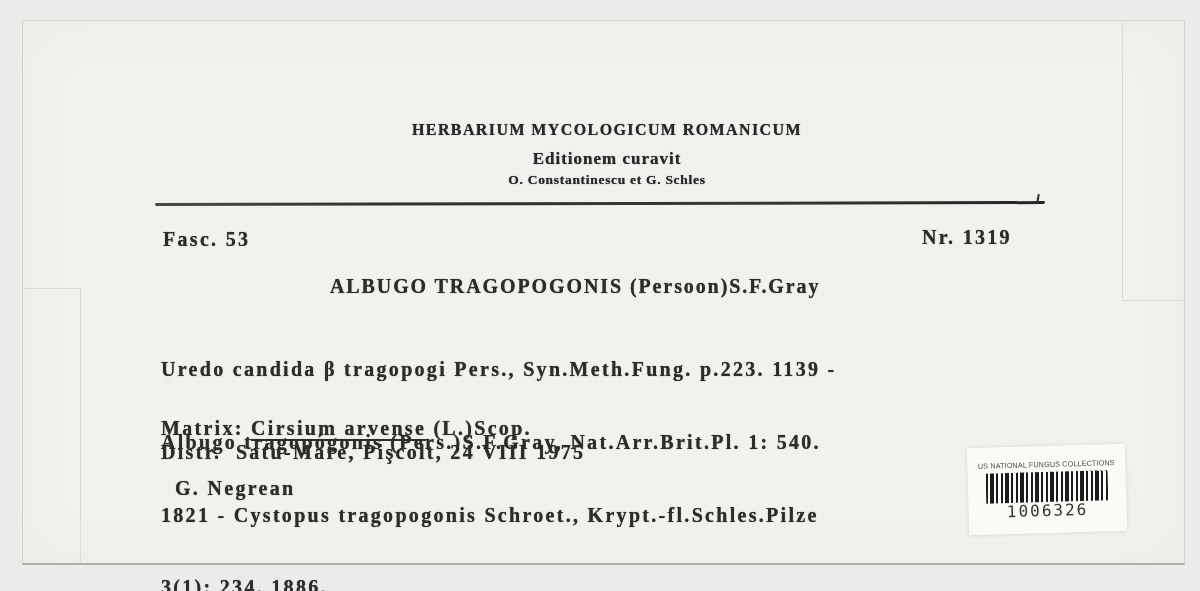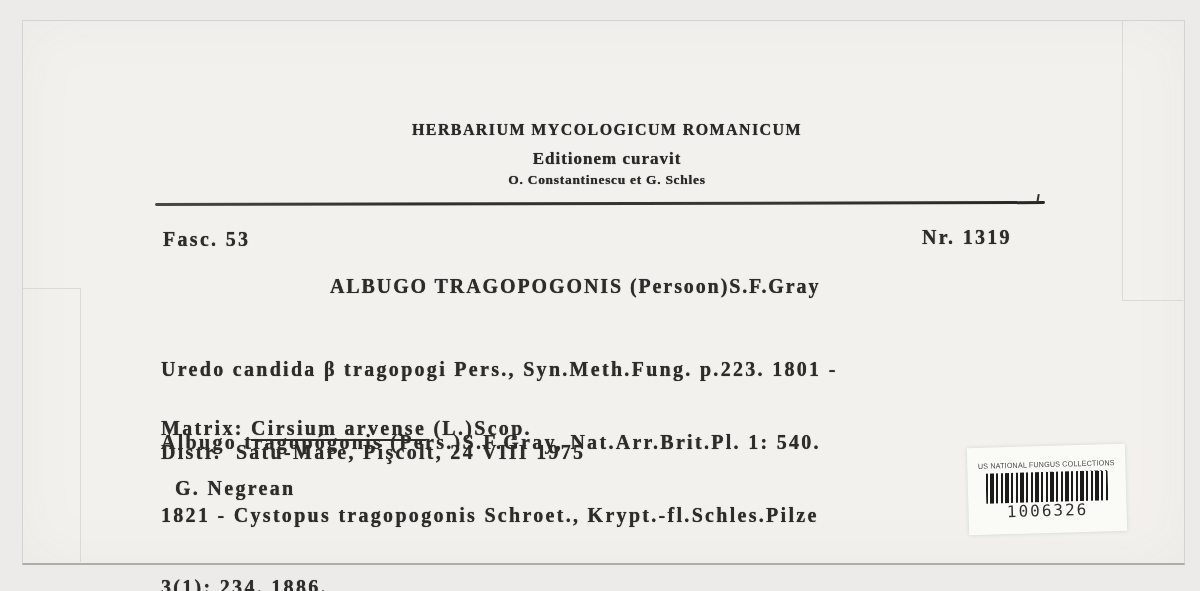--- a/index.html
+++ b/index.html
@@ -106,21 +106,21 @@
 
   <div class="rule"></div>
   <div class="rule-tick"></div>
 
   <div class="tw fasc">Fasc. 53</div>
   <div class="tw nr">Nr. 1319</div>
 
   <div class="tw title">ALBUGO TRAGOPOGONIS (Persoon)S.F.Gray</div>
 
   <div class="tw synonymy">
-    <div>Uredo candida β tragopogi Pers., Syn.Meth.Fung. p.223. 1801 -</div>
+    <div>Uredo candida β tragopogi Pers., Syn.Meth.Fung. p.223. 1139 -</div>
     <div>Albugo tragopógonis (Pers.)S.F.Gray, Nat.Arr.Brit.Pl. 1: 540.</div>
     <div>1821 - Cystopus tragopogonis Schroet., Krypt.-fl.Schles.Pilze</div>
     <div>3(1): 234. 1886.</div>
   </div>
 
   <div class="tw matrix"><span>Matrix: </span><span class="host-underline">Cirsium arvense</span><span> (L.)Scop.</span></div>
 
   <div class="tw distr">Distr.  Satu-Mare, Pişcolt, 24 VIII 1975</div>
 
   <div class="tw collector">G. Negrean</div>

